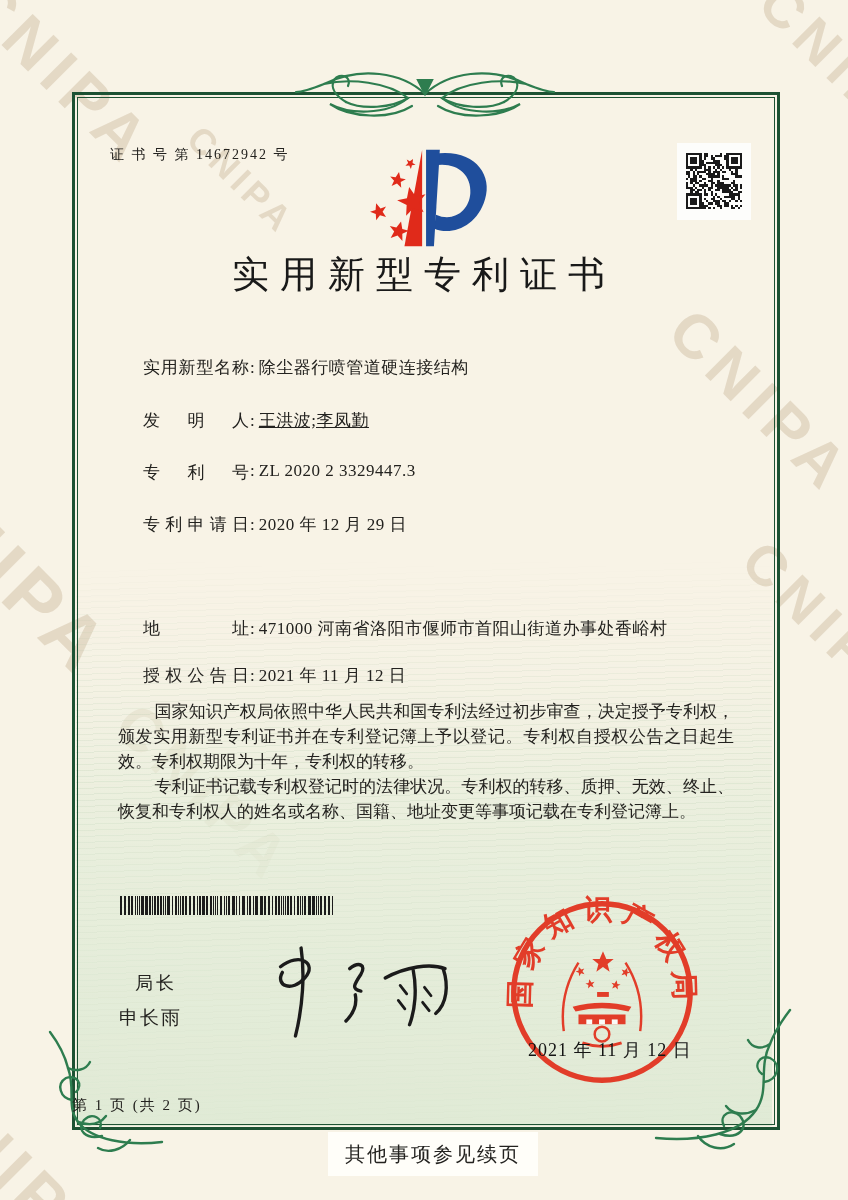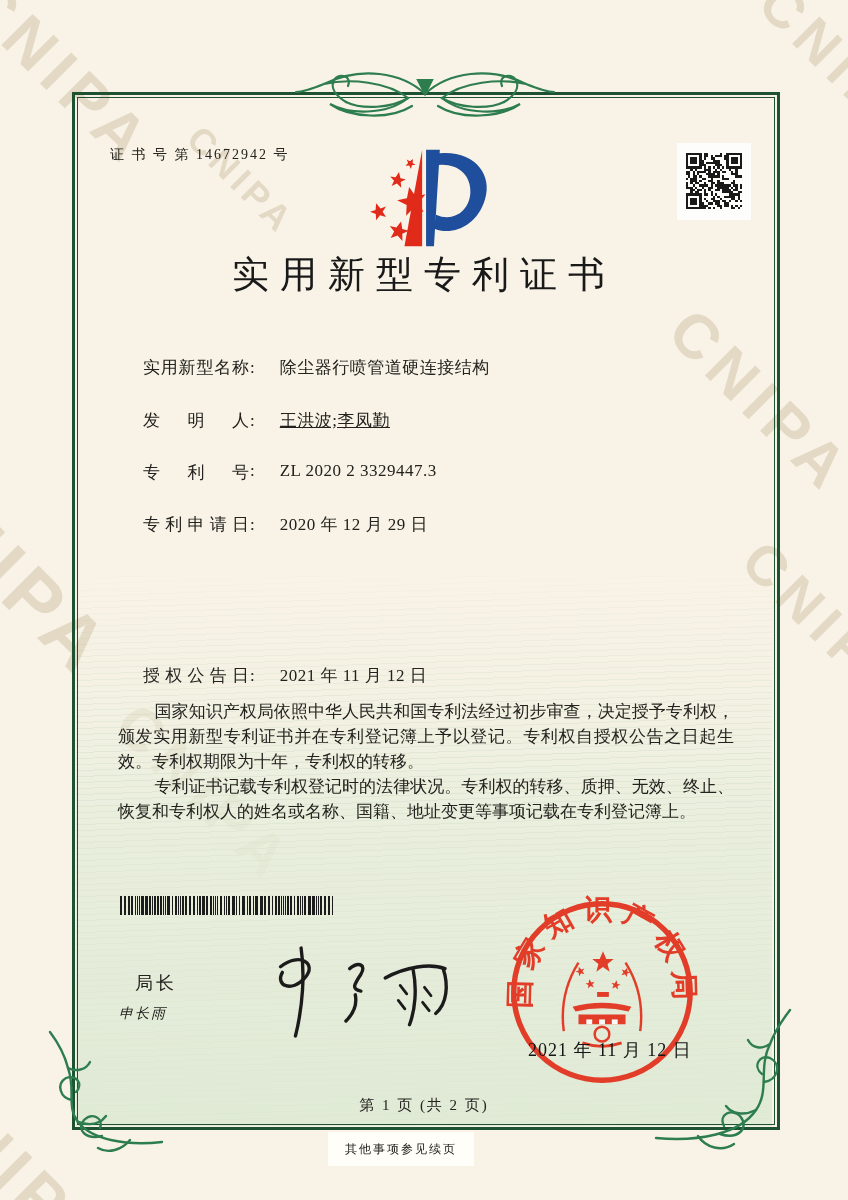--- a/index.html
+++ b/index.html
@@ -27,38 +27,38 @@
   .logo{position:absolute;left:356px;top:140px;width:150px;height:118px;}
   .qr-panel{position:absolute;left:677px;top:143px;width:74px;height:77px;background:#fdfdfb;}
   .qr-panel svg{position:absolute;left:9px;top:8px;}
   .title{position:absolute;left:72px;top:250px;width:704px;text-align:center;
       font-size:37px;font-weight:normal;letter-spacing:11px;color:#191919;}
 
   
   .frow{position:absolute;left:118px;width:640px;font-size:17px;white-space:nowrap;}
   .flabel{display:inline-block;width:106px;text-align:justify;text-align-last:justify;vertical-align:top;margin-left:25px;}
   .fcolon{display:inline-block;margin:0 4px 0 1px;}
-  .fvalue{letter-spacing:0.5px;margin-left:21px;}
+  .fvalue{letter-spacing:0.5px;}
   .fpair2{position:absolute;left:268px;top:0;}
 
   
   .body-text{position:absolute;left:118px;top:699px;width:616px;font-size:17px;
       line-height:25px;text-align:justify;}
   .body-text p{margin:0;text-indent:2.15em;}
 
   
   .barcode{position:absolute;left:120px;top:896px;width:218px;height:19px;}
   .role{position:absolute;left:135px;top:971px;font-size:18px;letter-spacing:3px;}
-  .role-name{position:absolute;left:119px;top:1005px;font-size:14px;letter-spacing:2px;font-style:italic;}
+  .role-name{position:absolute;left:119px;top:1005px;font-size:19px;letter-spacing:2px;}
   .signature{position:absolute;left:245px;top:938px;width:215px;height:108px;}
   .seal{position:absolute;left:504px;top:894px;width:196px;height:196px;opacity:0.93;}
   .seal-date{position:absolute;left:528px;top:1038px;font-size:18px;letter-spacing:1px;color:#141414;z-index:5;}
-  .page-num{position:absolute;left:72px;top:1096px;width:704px;text-align:center;font-size:15px;letter-spacing:2px;}
+  .page-num{position:absolute;left:72px;top:1096px;width:704px;text-align:left;font-size:15px;letter-spacing:2px;}
   .note-box{position:absolute;left:328px;top:1132px;background:#fffef9;padding:9px 17px 8px 17px;
-      font-size:12px;letter-spacing:2px;}
+      font-size:20px;letter-spacing:2px;}
 </style>
 </head>
 <body>
 
 <div class="page">
 
   <div class="wm" style="left:2px;top:-38px;font-size:64px;">CNIPA</div>
   <div class="wm" style="left:792px;top:-30px;font-size:56px;">CNIPA</div>
   <div class="wm" style="left:208px;top:118px;font-size:36px;letter-spacing:5px;">CNIPA</div>
   <div class="wm" style="left:705px;top:295px;font-size:62px;">CNIPA</div>
@@ -467,20 +467,23 @@
   </div>
   <div class="frow" style="top:409px;text-decoration:underline;">
     <span class="flabel">发明人</span><span class="fcolon">:</span><span class="fvalue">王洪波;李凤勤</span>
   </div>
   <div class="frow" style="top:461px;">
     <span class="flabel">专利号</span><span class="fcolon">:</span><span class="fvalue">ZL 2020 2 3329447.3</span>
   </div>
   <div class="frow" style="top:513px;">
     <span class="flabel">专利申请日</span><span class="fcolon">:</span><span class="fvalue">2020 年 12 月 29 日</span>
   </div>
+  <div class="frow" style="top:617px;">
+    <span class="flabel">地址</span><span class="fcolon">:</span><span class="fvalue">471000 河南省洛阳市偃师市首阳山街道办事处香峪村</span>
+  </div>
   <div class="frow" style="top:664px;">
     <span class="flabel">授权公告日</span><span class="fcolon">:</span><span class="fvalue">2021 年 11 月 12 日</span>
   </div>
 
   <div class="body-text">
     <p>国家知识产权局依照中华人民共和国专利法经过初步审查，决定授予专利权，颁发实用新型专利证书并在专利登记簿上予以登记。专利权自授权公告之日起生效。专利权期限为十年，专利权的转移。</p>
     <p>专利证书记载专利权登记时的法律状况。专利权的转移、质押、无效、终止、恢复和专利权人的姓名或名称、国籍、地址变更等事项记载在专利登记簿上。</p>
   </div>
 
   <div class="barcode">

